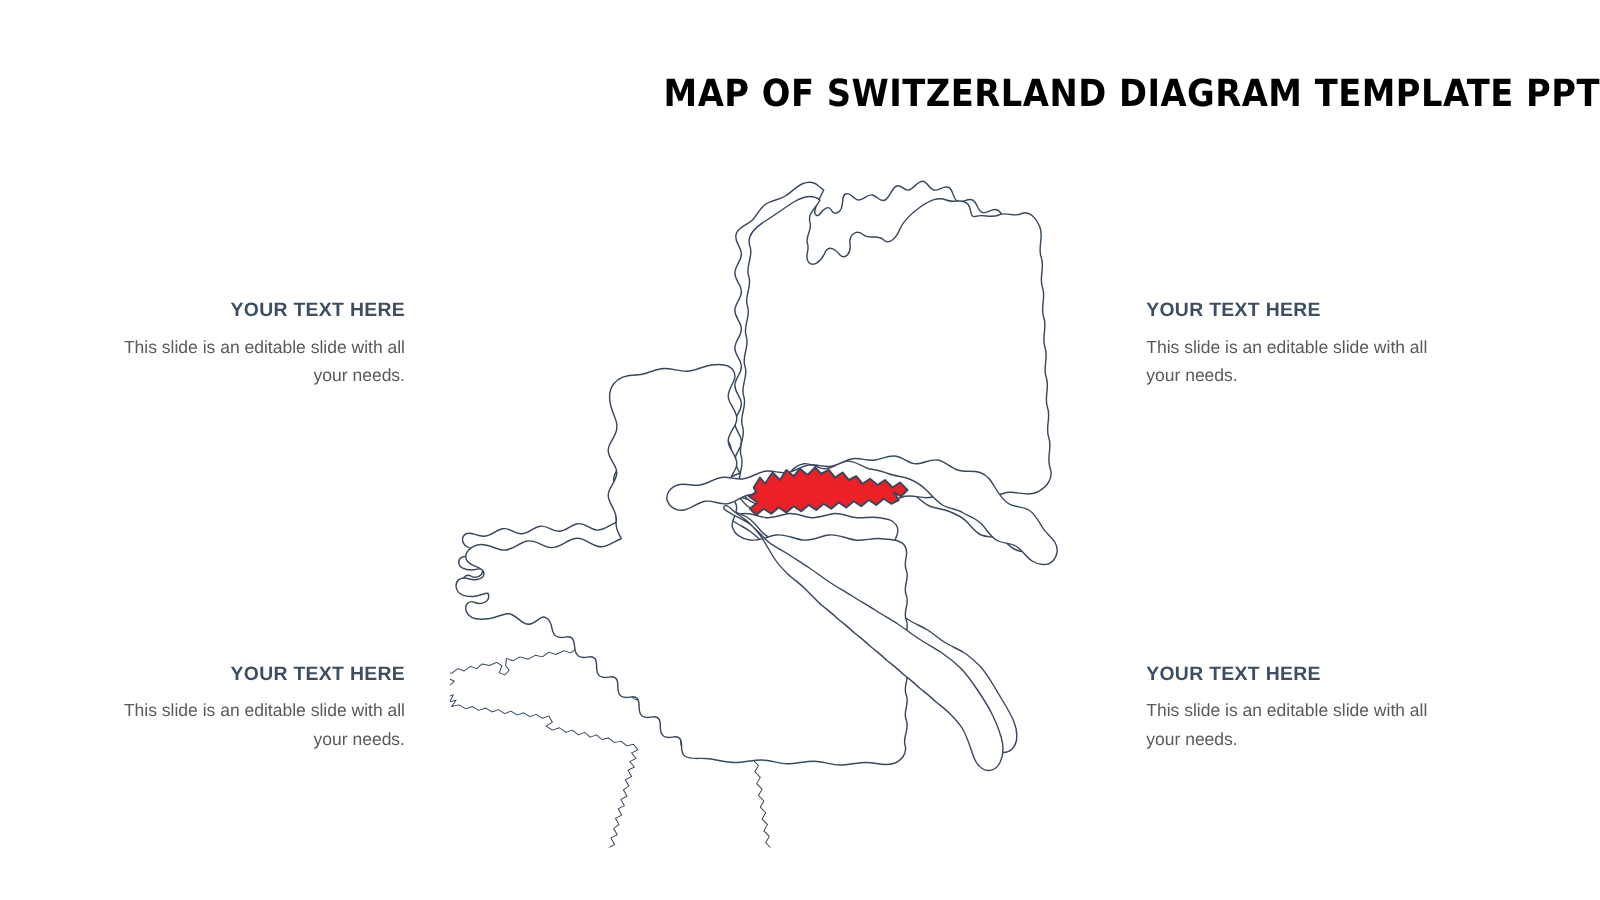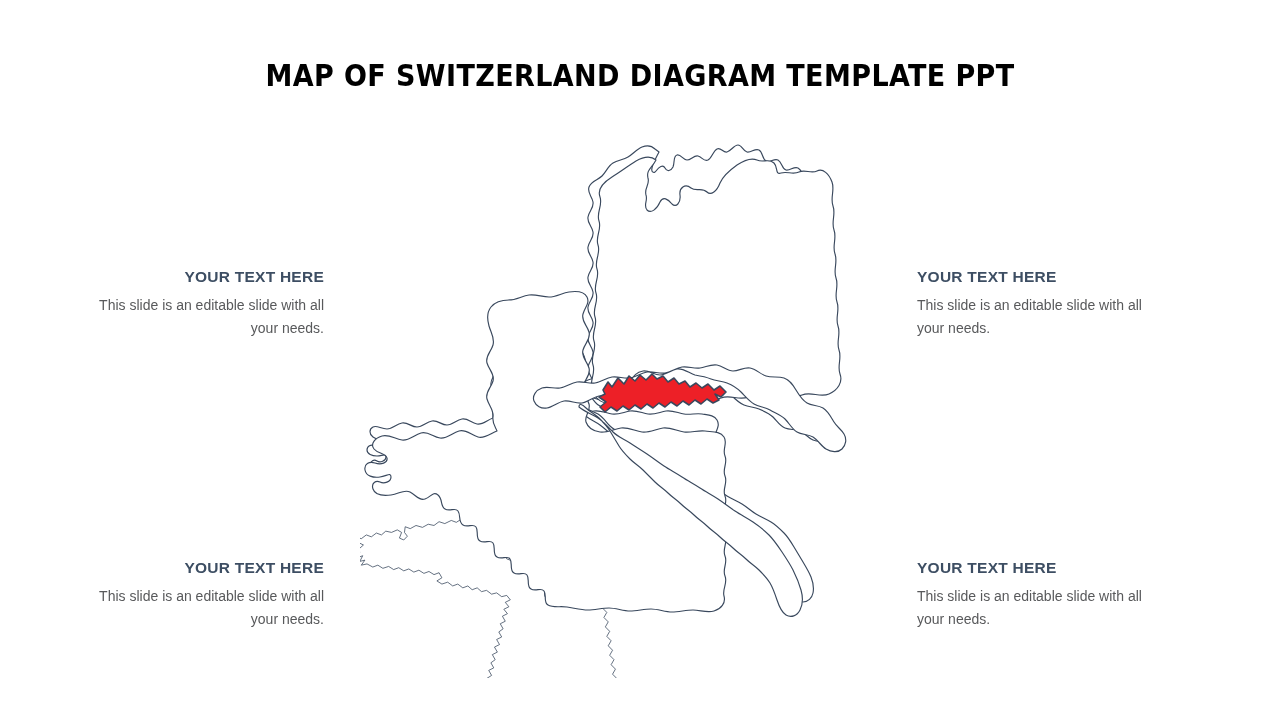--- a/index.html
+++ b/index.html
@@ -18,21 +18,21 @@
     height: 720px;
     background: #ffffff;
   }
 
   
   .slide-title {
     position: absolute;
     left: 0;
     top: 58px;
     width: 1280px;
-    text-align: center;
+    text-align: right;
     font-family: "DejaVu Sans Condensed", "Liberation Sans Narrow", "Liberation Sans", sans-serif;
     font-size: 30px;
     font-weight: bold;
     letter-spacing: 0.4px;
     color: #000000;
     white-space: nowrap;
   }
 
   
   .map-wrap {
@@ -53,21 +53,21 @@
   }
   .country-highlight {
     fill: #ed2027;
     stroke: #39485d;
     stroke-width: 1.6;
     stroke-linejoin: round;
     stroke-linecap: round;
   }
 
   
-  .callout { position: absolute; width: 232px; margin-top: 28px; }
+  .callout { position: absolute; width: 232px; }
   .callout .heading {
     font-size: 15.5px;
     font-weight: bold;
     color: #3d4e63;
     letter-spacing: 0.25px;
     line-height: 18px;
     margin-bottom: 8px;
     white-space: nowrap;
   }
   .callout .body {

